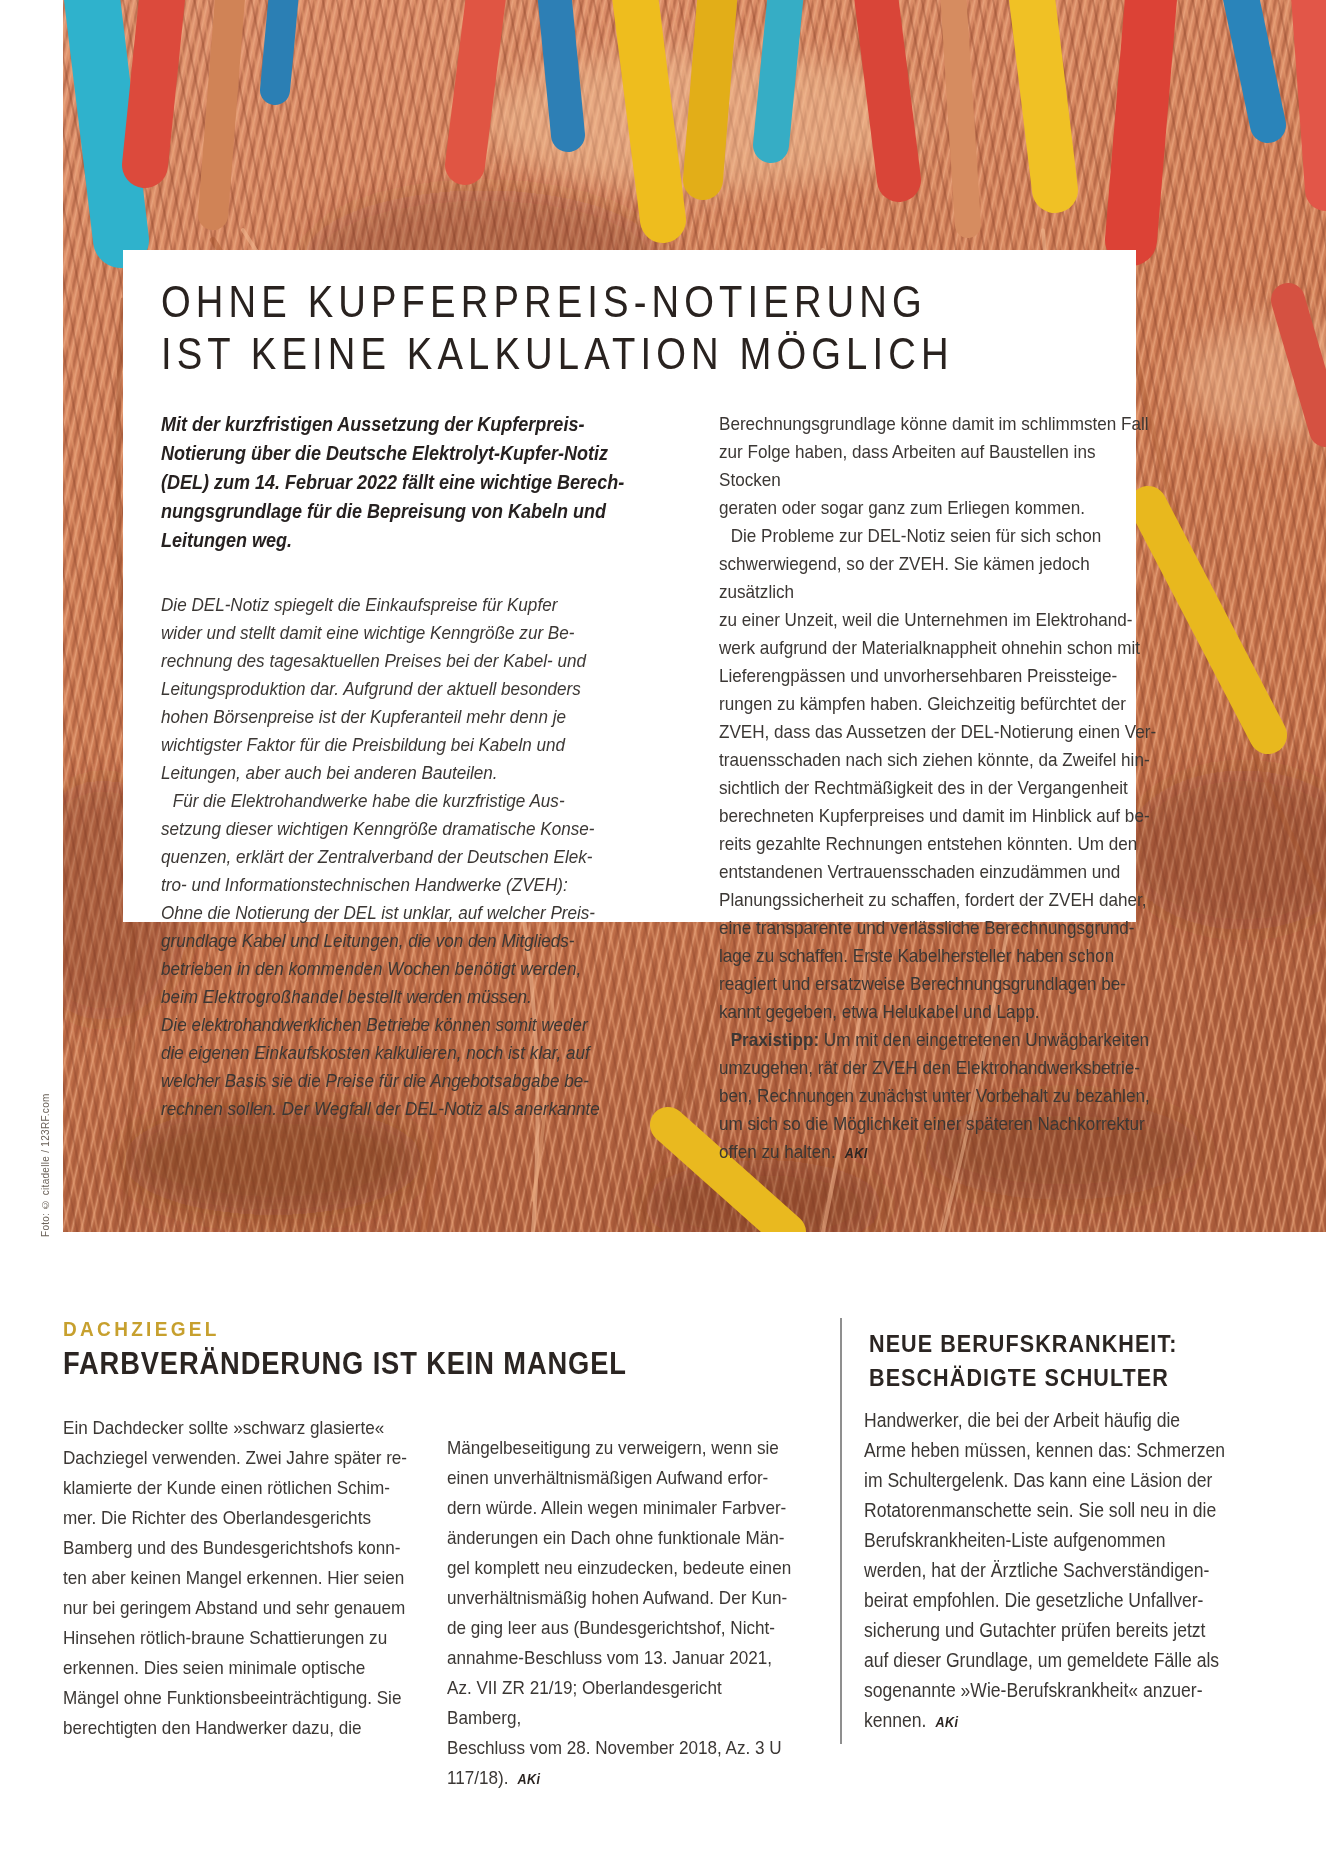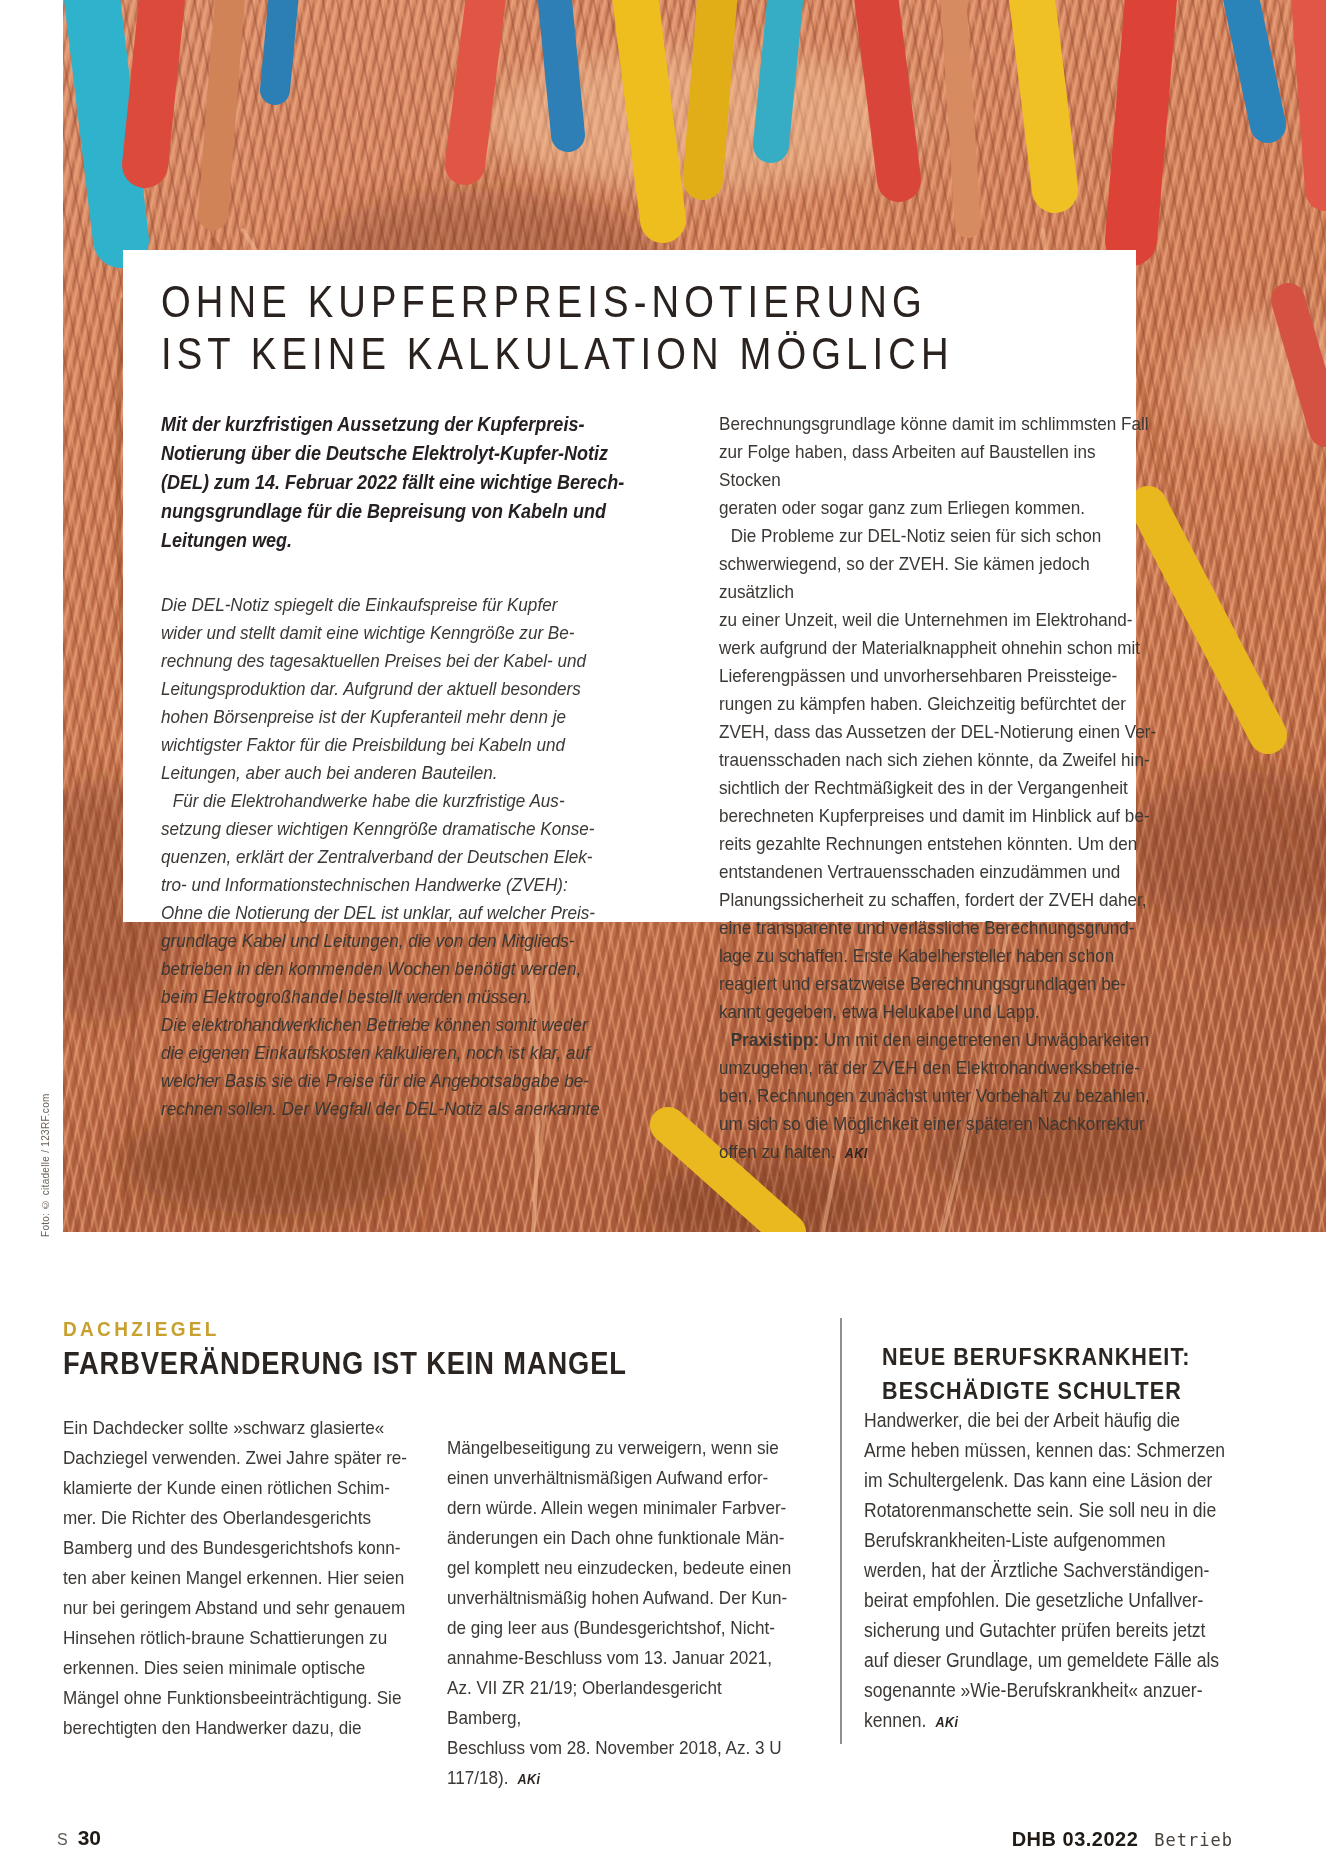--- a/index.html
+++ b/index.html
@@ -41,21 +41,21 @@
         font-weight:700;letter-spacing:1px;color:#2b2522;transform:scaleX(.88);transform-origin:0 0;
         white-space:nowrap;}
   .bcol{position:absolute;top:1413px;}
   .bcolA{left:63px;width:345px;}
   .bcolB{left:447px;width:345px;margin-top:20px;}
   .bcol .col-inner{width:383px;}
   .bbody{margin:0;font-size:19px;line-height:30px;color:#3b3734;white-space:pre-line;}
 
   .vdivider{position:absolute;left:840px;top:1318px;width:2px;height:426px;background:#8f8f8f;}
 
-  .headline3{position:absolute;left:864px;top:1322px;margin:18px;color:#2b2522;font-weight:700;}
+  .headline3{position:absolute;left:864px;top:1322px;margin:5px;color:#2b2522;font-weight:700;}
   .headline3 .hline{display:block;font-size:24.5px;line-height:34px;letter-spacing:1.2px;
         transform:scaleX(.88);transform-origin:0 0;white-space:nowrap;}
   .rcol{position:absolute;left:864px;top:1405px;width:440px;}
   .rcol .col-inner{width:489px;}
   .rbody{font-size:19.5px;}
 
   
   .footer{position:absolute;left:0;top:1826px;width:1326px;height:40px;}
   .page-num{position:absolute;left:57px;top:0;}
   .pn-prefix{font-size:16px;color:#5f5954;letter-spacing:1px;}
@@ -260,22 +260,14 @@
 Berufskrankheiten-Liste aufgenommen
 werden, hat der Ärztliche Sachverständigen-
 beirat empfohlen. Die gesetzliche Unfallver-
 sicherung und Gutachter prüfen bereits jetzt
 auf dieser Grundlage, um gemeldete Fälle als
 sogenannte »Wie-Berufskrankheit« anzuer-
 kennen.</span><span class="author">AKi</span></p>
     </div>
   </div>
 
-  <div class="footer">
-    <div class="page-num">
-      <span class="pn-prefix">S</span><span class="pn-number">30</span>
-    </div>
-    <div class="issue">
-      <span class="issue-name">DHB 03.2022</span><span class="issue-section">Betrieb</span>
-    </div>
-  </div>
 
 </div>
 
 </body></html>

